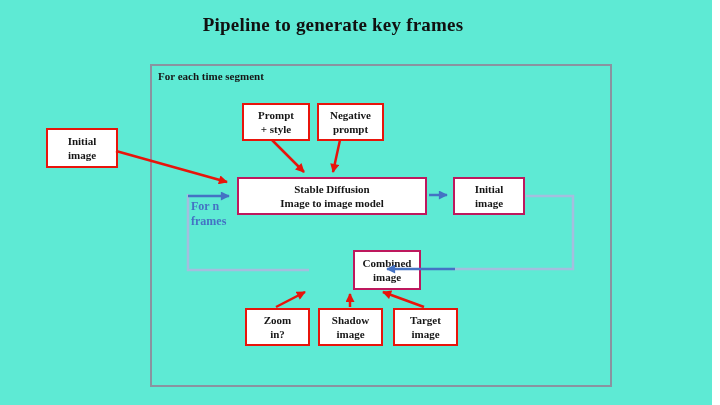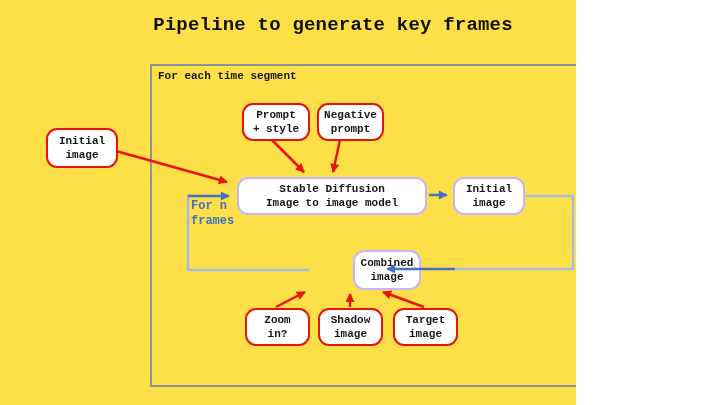--- a/index.html
+++ b/index.html
@@ -1,42 +1,42 @@
 <!DOCTYPE html>
 <html><head>
 <meta charset="utf-8">
 <style>
   html,body{margin:0;padding:0;background:#ffffff;}
   .stage{
-    position:relative;width:576px;height:405px;background:#fde047;overflow:hidden;
-    font-family:Liberation Mono, monospace;
+    position:relative;width:712px;height:405px;background:#5eead4;overflow:hidden;
+    font-family:Liberation Serif, serif;
   }
   .title{
     position:absolute;top:14px;left:0;width:666px;margin:0;
     text-align:center;font-size:19px;font-weight:bold;color:#111;
     letter-spacing:.2px;
   }
   .outer-box{
     position:absolute;left:150px;top:64px;width:458px;height:319px;
     border:2px solid #8a93a0;background:transparent;
   }
   .outer-label{
     position:absolute;left:158px;top:70px;
     font-size:11px;font-weight:bold;color:#161616;
   }
   .node{
     position:absolute;display:flex;align-items:center;justify-content:center;
-    background:#ffffff;text-align:center;z-index:2;border-radius:11px;
+    background:#ffffff;text-align:center;z-index:2;
   }
   .node .node-label{
     font-size:11px;font-weight:bold;color:#161616;line-height:1.3;
     white-space:pre-line;
   }
   .node.red{border:2px solid #e8140b;}
-  .node.blue{border:2px solid #c4b5fd;}
+  .node.blue{border:2px solid #be185d;}
   #n-initial{left:46px;top:128px;width:68px;height:36px;}
   #n-prompt{left:242px;top:103px;width:64px;height:34px;}
   #n-negative{left:317px;top:103px;width:63px;height:34px;}
   #n-sd{left:237px;top:177px;width:186px;height:34px;}
   #n-output{left:453px;top:177px;width:68px;height:34px;}
   #n-combined{left:310px;top:250px;width:64px;height:36px;margin-left:43px;}
   #n-zoom{left:245px;top:308px;width:61px;height:34px;}
   #n-shadow{left:318px;top:308px;width:61px;height:34px;}
   #n-target{left:393px;top:308px;width:61px;height:34px;}
   .loop-label{

